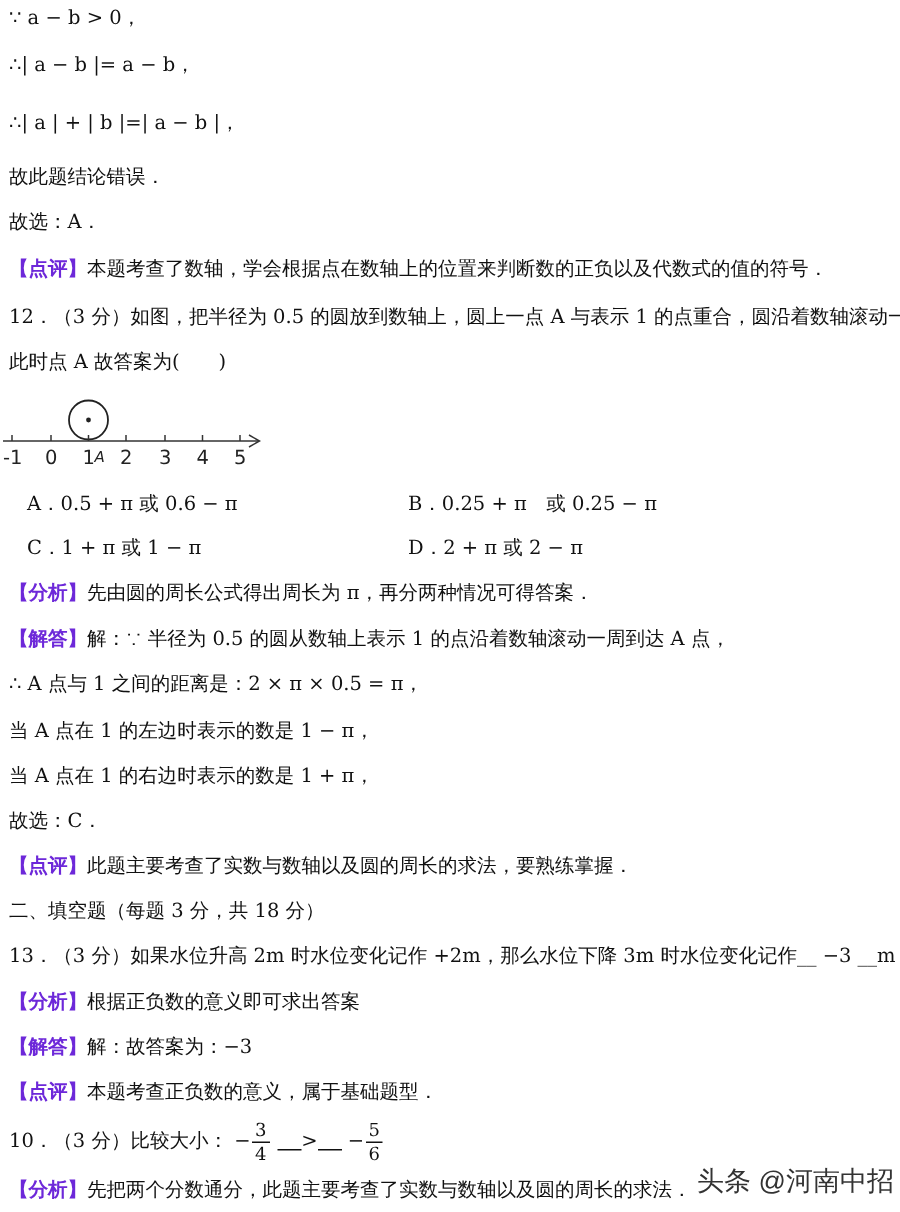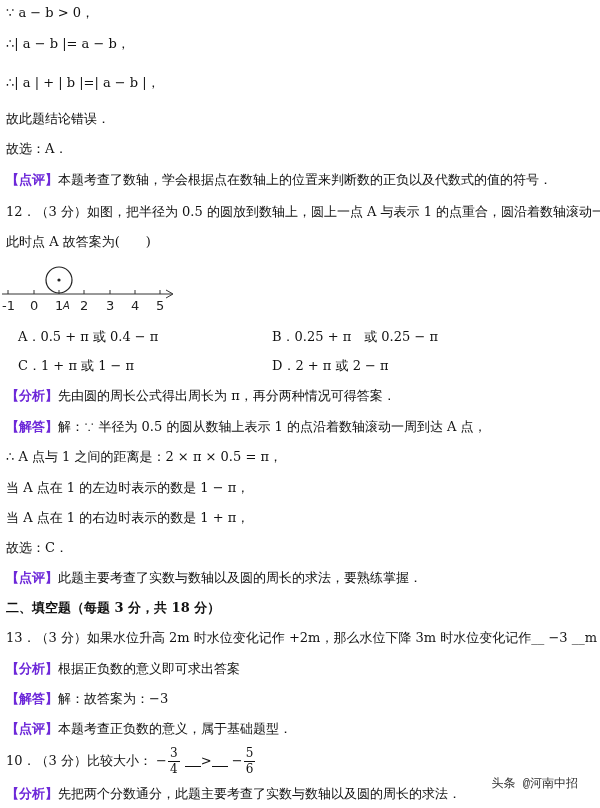--- a/index.html
+++ b/index.html
@@ -1,29 +1,29 @@
 <!DOCTYPE html>
 <html><head>
 <meta charset="utf-8">
 <style>
   html, body { margin:0; padding:0; background:#ffffff; }
   body { width:600px; height:808px; position:relative; overflow:hidden;
          font-family:"DejaVu Serif","Liberation Serif",serif; color:#111; font-size:13px; }
   .line { position:absolute; left:6px; white-space:nowrap; line-height:18px; }
   .tag { color:#6d28d9; font-weight:bold; }
-  .bold { font-weight:bold; }
+  .bold { font-weight:normal; }
   .opts { position:absolute; left:18px; white-space:nowrap; line-height:18px; }
   .opt-r { position:absolute; left:272px; white-space:nowrap; line-height:18px;text-align:center; }
   .numline { position:absolute; left:0; top:258px; width:180px; height:60px; }
   .frac { display:inline-block; vertical-align:middle; text-align:center; margin:0 1px; }
   .frac span { display:block; line-height:15px; font-size:12px; }
   .frac .num { border-bottom:1px solid #111; padding:0 2px; }
   .blank { display:inline-block; border-bottom:1px solid #111; width:16px; height:10px; vertical-align:middle; }
-  .watermark { position:absolute; right:22px; top:775px; font-family:Liberation Mono, monospace;
-               font-size:12px; color:#333; text-shadow:0 0 2px #fff; }
+  .watermark { position:absolute; right:4px; top:775px; font-family:Liberation Sans, sans-serif;
+               font-size:18px; color:#333; text-shadow:0 0 2px #fff; }
 </style>
 </head>
 <body>
 
 <div>
 
   <div class="line" style="top:4px">∵ a − b &gt; 0，</div>
   <div class="line" style="top:35px">∴| a − b |= a − b，</div>
   <div class="line" style="top:74px">∴| a | + | b |=| a − b |，</div>
   <div class="line" style="top:110px">故此题结论错误．</div>
@@ -56,21 +56,21 @@
       <span style="position:absolute;left:30px">0</span>
       <span style="position:absolute;left:55px">1</span>
       <span style="position:absolute;left:63px;font-style:italic;font-size:10px;top:2px">A</span>
       <span style="position:absolute;left:80px">2</span>
       <span style="position:absolute;left:106px">3</span>
       <span style="position:absolute;left:131px">4</span>
       <span style="position:absolute;left:156px">5</span>
     </div>
   </div>
 
-  <div class="opts" style="top:328px">A．0.5 + π 或 0.4 − π</div>
+  <div class="opts" style="top:328px">A．0.5 + π 或 0.6 − π</div>
   <div class="opt-r" style="top:328px">B．0.25 + π　或 0.25 − π</div>
   <div class="opts" style="top:357px">C．1 + π 或 1 − π</div>
   <div class="opt-r" style="top:357px">D．2 + π 或 2 − π</div>
 
   <div class="line" style="top:387px">
     <span class="tag">【分析】</span><span>先由圆的周长公式得出周长为 π，再分两种情况可得答案．</span>
   </div>
   <div class="line" style="top:418px">
     <span class="tag">【解答】</span><span>解：∵ 半径为 0.5 的圆从数轴上表示 1 的点沿着数轴滚动一周到达 A 点，</span>
   </div>

